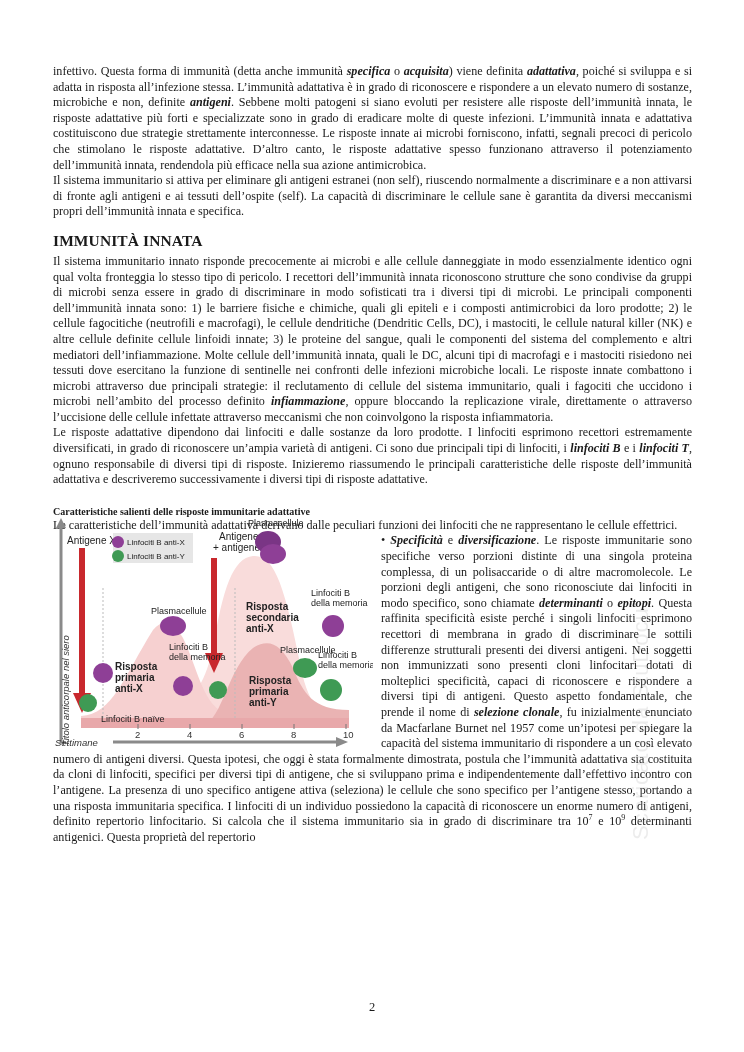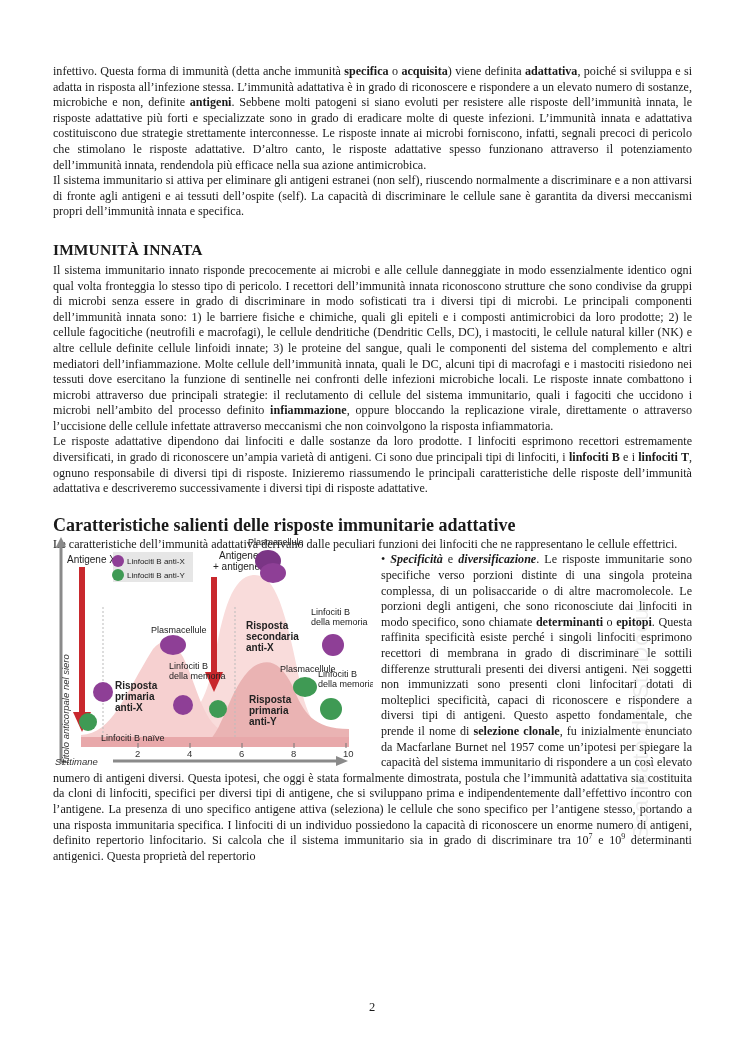--- a/index.html
+++ b/index.html
@@ -1,23 +1,23 @@
 <!DOCTYPE html>
 <html><head>
 <meta charset="utf-8">
 <style>
   html, body { margin: 0; padding: 0; background: #ffffff; }
   body { width: 744px; height: 1052px; position: relative; overflow: hidden;
          font-family: "Liberation Serif", "DejaVu Serif", serif; color: #1a1a1a; }
   .page { position: absolute; left: 53px; top: 64px; width: 639px; }
   p { margin: 0; font-size: 12.1px; line-height: 15.6px; text-align: justify; }
   .h1 { font-family: "Liberation Serif", serif; font-weight: bold; font-size: 15.5px;
-        margin: 21px 0 4px 0; letter-spacing: 0.1px; }
-  .h2 { font-weight: bold; font-size: 18px; margin: 18px 0 1px 0; }
-  b { font-weight: bold; }
+        margin: 12px 0 4px 0; letter-spacing: 0.1px; }
+  .h2 { font-weight: bold; font-size: 10px; margin: 18px 0 1px 0; }
+  b { font-weight: bold; font-style: italic; }
   .wrap { position: relative; }
   .fig { float: left; width: 320px; height: 230px; margin: 0 8px 0 0; position: relative; }
   .fig svg { display: block; }
   .sans { font-family: "Liberation Sans", "DejaVu Sans", sans-serif; }
   .pagenum { position: absolute; top: 1000px; left: 0; width: 744px; text-align: center;
              font-size: 12.5px; }
   .watermark { position: absolute; left: 628px; top: 540px; width: 30px; height: 300px;
                writing-mode: vertical-rl; transform: rotate(180deg);
                font-family: "Liberation Sans", sans-serif; font-size: 22px;
                color: rgba(170,170,170,0.22); letter-spacing: 1px; white-space: nowrap;

